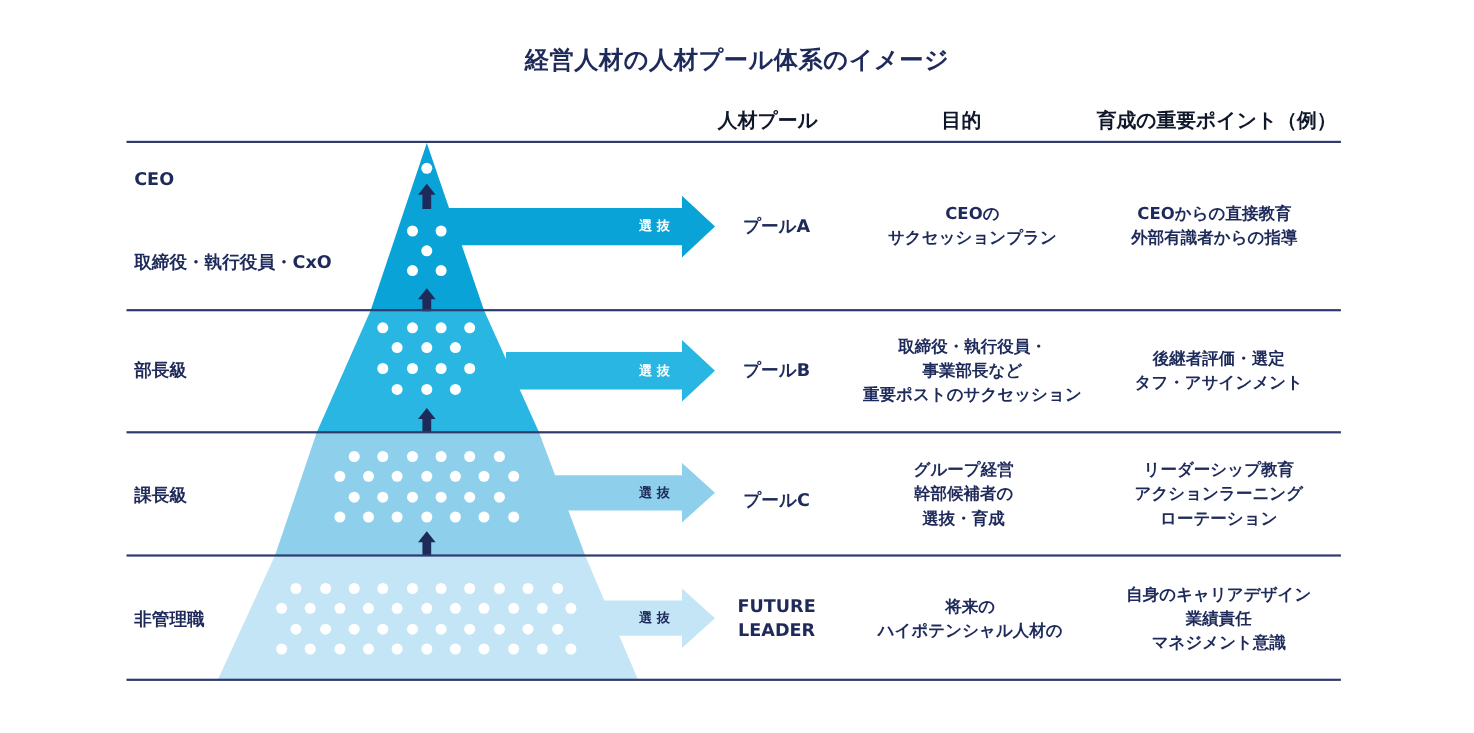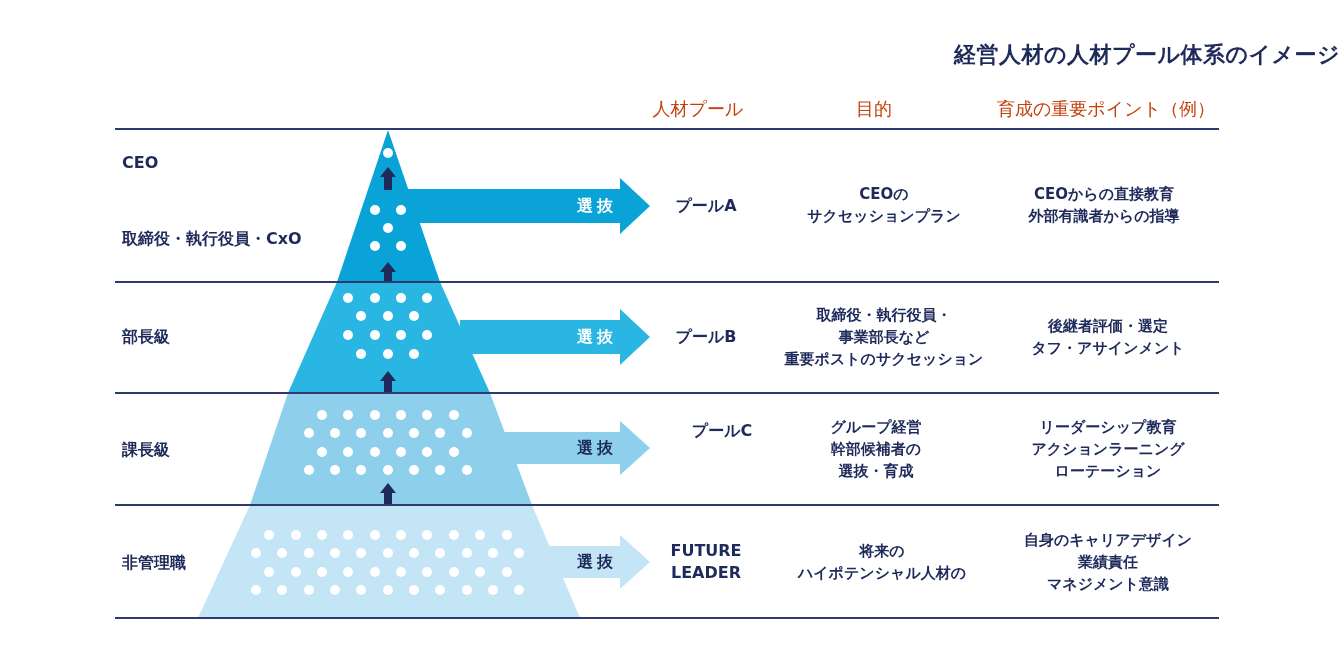--- a/index.html
+++ b/index.html
@@ -1,29 +1,29 @@
 <!DOCTYPE html>
 <html><head>
 <meta charset="utf-8">
 <style>
   html, body { margin: 0; padding: 0; background: #ffffff; }
   body { width: 1340px; height: 666px; position: relative; overflow: hidden;
          font-family: "DejaVu Sans", "Liberation Sans", sans-serif; color: #1e2a5a; }
-  .title { position: absolute; left: 0; width: 1340px; top: 40px; text-align: right;
+  .title { position: absolute; left: 0; width: 1340px; top: 40px; text-align: center;
            font-size: 22px; font-weight: bold; color: #1e2a5a; letter-spacing: 0.5px; }
-  .col-head { position: absolute; top: 97px; font-size: 18px; font-weight: normal; color: #c2410c;
+  .col-head { position: absolute; top: 97px; font-size: 18px; font-weight: bold; color: #0f172a;
               text-align: center; transform: translateX(-50%); white-space: nowrap; }
   .hline { position: absolute; left: 115px; width: 1104px; height: 2px; background: #2f3a6e; }
   .level-label { position: absolute; left: 122px; font-size: 16px; font-weight: bold; color: #1e2a5a; white-space: nowrap; }
   .cell { position: absolute; font-size: 15px; font-weight: bold; color: #1e2a5a; text-align: center;
           transform: translate(-50%, -50%); line-height: 22px; white-space: nowrap; }
   .cell div { white-space: nowrap; }
   .pool { font-size: 16px; }
   svg.diagram { position: absolute; left: 0; top: 0; }
-  .sel-label { position: absolute; font-size: 16px; font-weight: bold; letter-spacing: 4px; transform: translate(-50%, -50%); white-space: nowrap; }
+  .sel-label { position: absolute; font-size: 12px; font-weight: bold; letter-spacing: 4px; transform: translate(-50%, -50%); white-space: nowrap; }
 </style>
 </head>
 <body>
 
 <div class="title">経営人材の人材プール体系のイメージ</div>
 
 <div class="col-head" style="left:698px;">人材プール</div>
 <div class="col-head" style="left:874px;">目的</div>
 <div class="col-head" style="left:1106px;">育成の重要ポイント（例）</div>
 
@@ -185,21 +185,21 @@
 <div class="cell" style="left:884px; top:337px;">
   <div>取締役・執行役員・</div>
   <div>事業部長など</div>
   <div>重要ポストのサクセッション</div>
 </div>
 <div class="cell" style="left:1108px; top:337px;">
   <div>後継者評価・選定</div>
   <div>タフ・アサインメント</div>
 </div>
 
-<div class="cell pool" style="left:706px; top:431px;margin-left:16px;">
+<div class="cell pool" style="left:706px; top:455px;">
   <div>プールC</div>
 </div>
 <div class="cell" style="left:876px; top:449px;">
   <div>グループ経営</div>
   <div>幹部候補者の</div>
   <div>選抜・育成</div>
 </div>
 <div class="cell" style="left:1108px; top:449px;">
   <div>リーダーシップ教育</div>
   <div>アクションラーニング</div>

